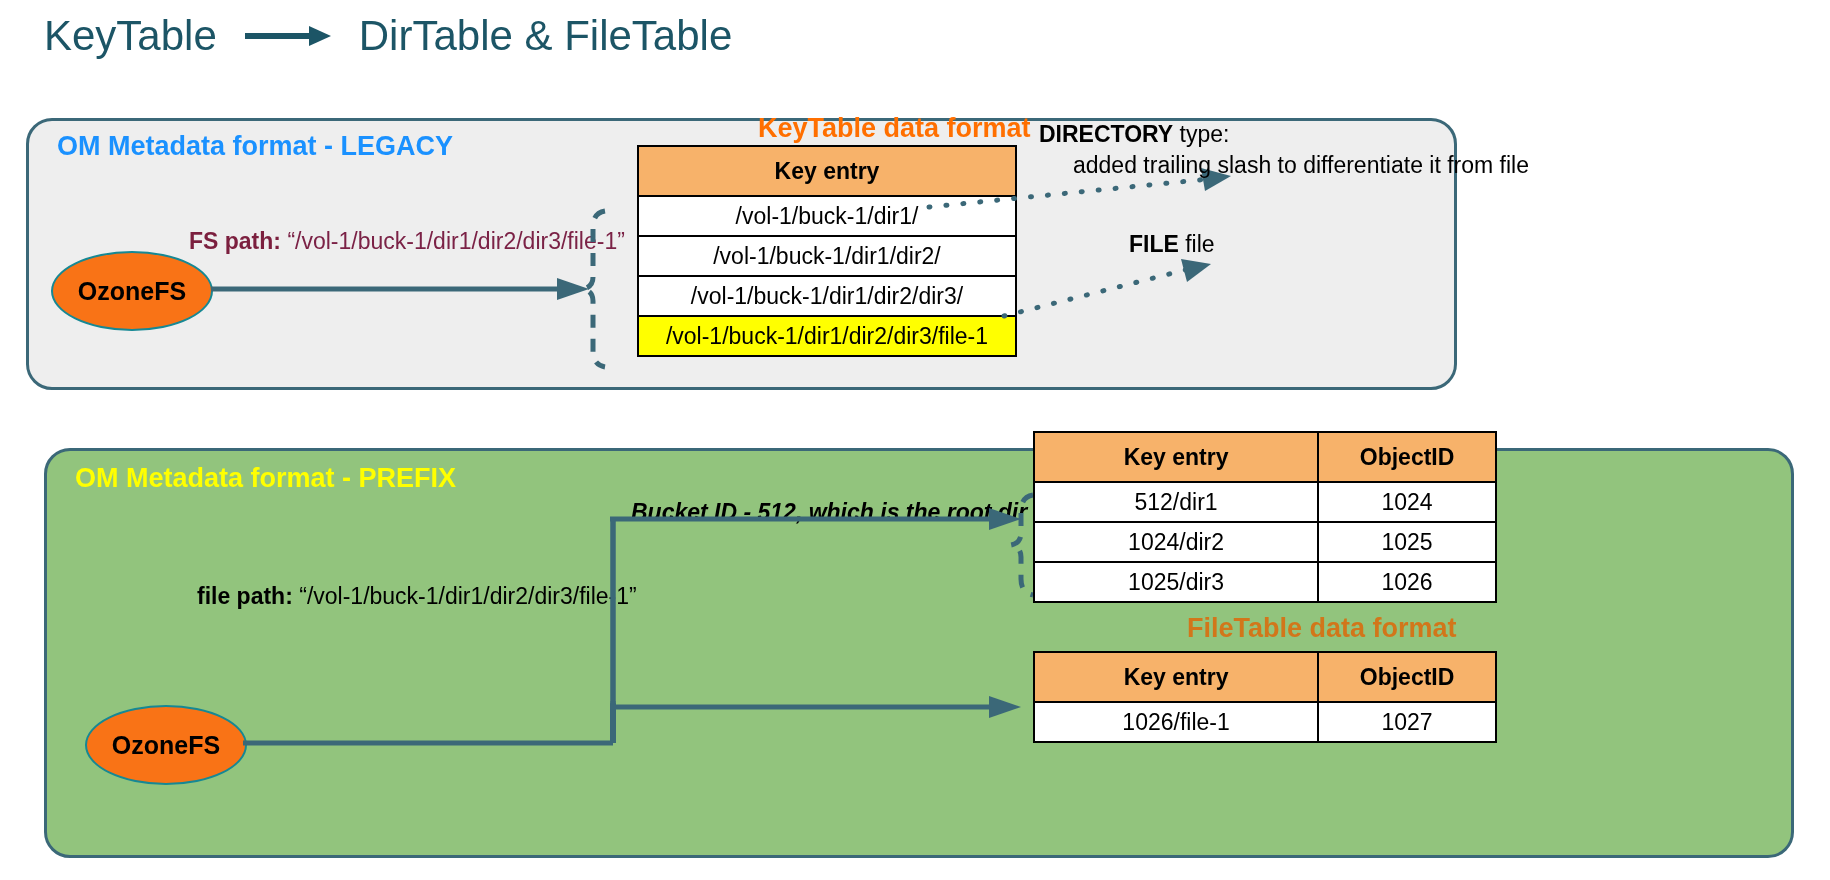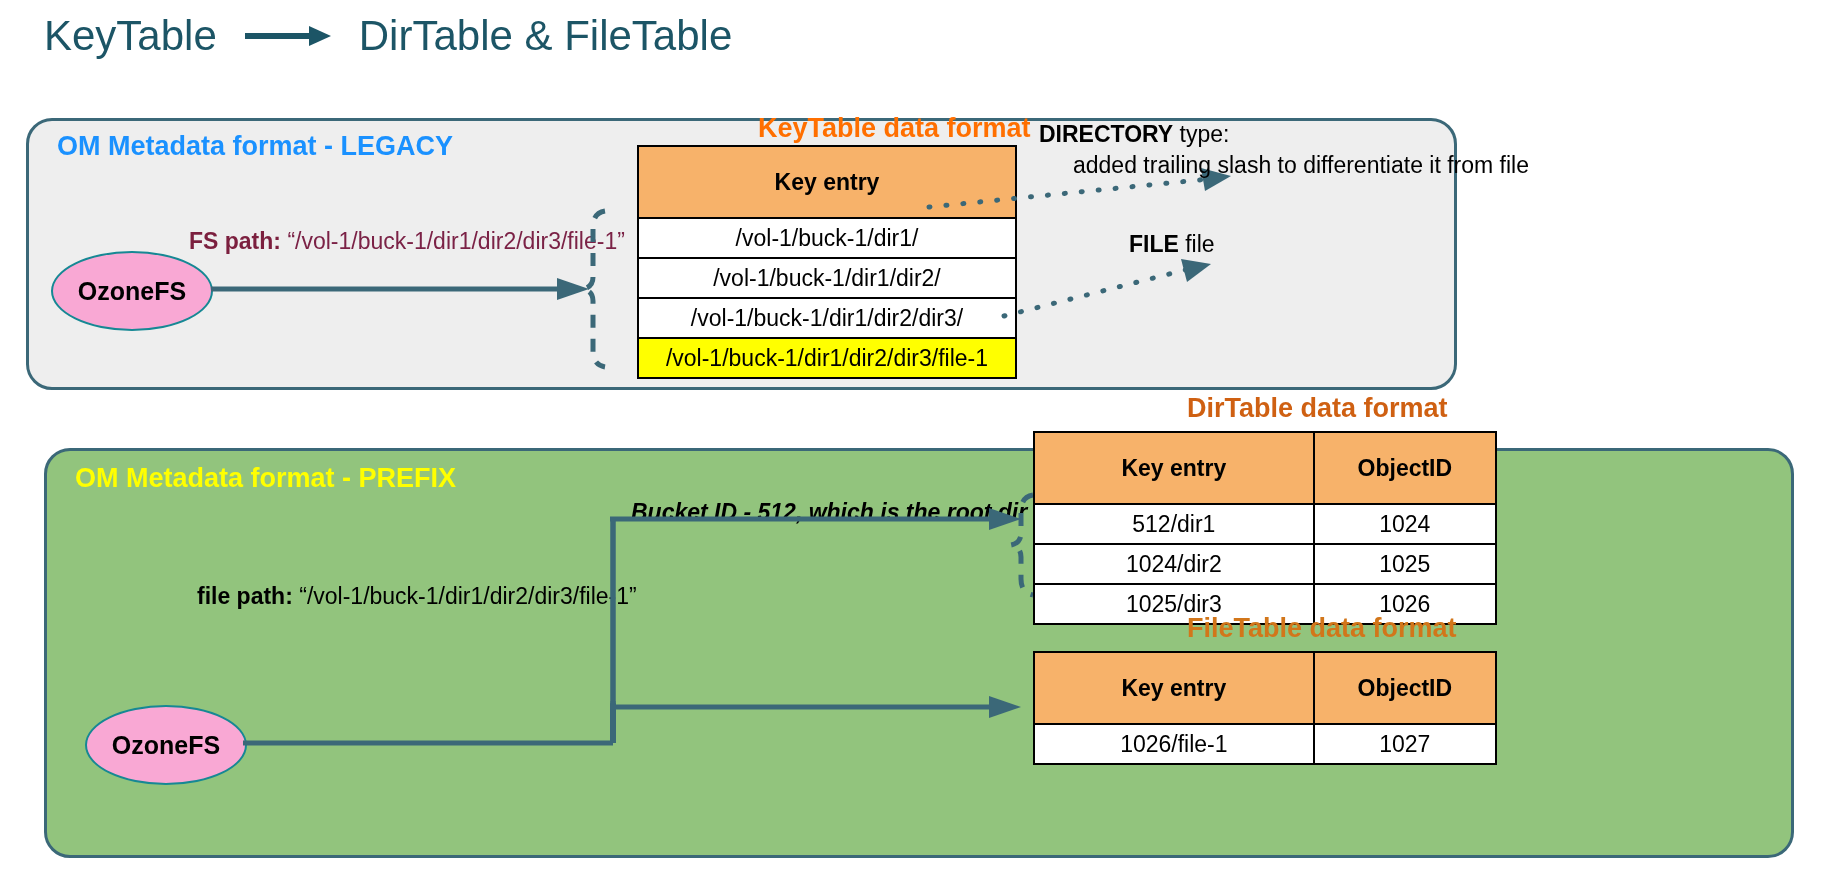--- a/index.html
+++ b/index.html
@@ -18,21 +18,21 @@
   .panel{position:absolute;border:3px solid #3b6878;border-radius:26px;box-sizing:border-box;}
   #panel-legacy{left:26px;top:118px;width:1431px;height:272px;background:#eeeeee;}
   #panel-prefix{left:44px;top:448px;width:1750px;height:410px;background:#92c47d;}
 
   .panel-title{position:absolute;font-size:27px;font-weight:bold;white-space:nowrap;}
   #legacy-title{left:28px;top:10px;color:#1a91ff;}
   #prefix-title{left:28px;top:12px;color:#ffff00;}
 
   
   .ozone{position:absolute;width:158px;height:76px;border-radius:50%;
-         background:#f9a8d4;border:2px solid #168894;
+         background:#f97316;border:2px solid #168894;
          display:flex;align-items:center;justify-content:center;
          font-size:25px;font-weight:bold;color:#000;}
   #ozone-legacy{left:22px;top:130px;}
   #ozone-prefix{left:38px;top:254px;}
 
   
   .pathlabel{position:absolute;font-size:23px;white-space:nowrap;}
   .pathlabel b{font-weight:bold;}
   #fs-path{left:160px;top:107px;color:#7b2246;}
   #fs-path b{color:#7b1f3e;}
@@ -41,21 +41,21 @@
   
   .tbl-caption{position:absolute;font-size:27px;font-weight:bold;white-space:nowrap;}
   #cap-keytable{left:729px;top:-8px;color:#ff6f00;}
   #cap-dirtable{left:1140px;top:-58px;color:#cf6012;}
   #cap-filetable{left:1140px;top:162px;color:#d2761a;}
 
   
   table.dt{position:absolute;border-collapse:collapse;background:#ffffff;
            table-layout:fixed;}
   table.dt th{background:#f7b26a;border:2px solid #000;font-size:23px;
-              font-weight:bold;color:#000;height:40px;text-align:center;padding:15px;}
+              font-weight:bold;color:#000;height:40px;text-align:center;padding:4px;}
   table.dt td{border:2px solid #000;font-size:23px;color:#000;height:38px;
               text-align:center;padding:0 4px;background:#ffffff;white-space:nowrap;}
   table.dt td.hl{background:#ffff00;}
 
   #tbl-keytable{left:608px;top:24px;width:380px;}
   #tbl-dirtable{left:986px;top:-20px;width:464px;}
   #tbl-filetable{left:986px;top:200px;width:464px;}
 
   
   .anno{position:absolute;font-size:23px;color:#000;white-space:nowrap;}
@@ -206,21 +206,20 @@
     <line x1="566" y1="292" x2="566" y2="250" stroke="#3b6878" stroke-width="5"></line>
     <line x1="566" y1="250" x2="566" y2="250" stroke="#3b6878" stroke-width="5"></line>
 
     <line x1="566" y1="68" x2="566" y2="256" stroke="#3b6878" stroke-width="5"></line>
     <line x1="563" y1="256" x2="944" y2="256" stroke="#3b6878" stroke-width="5"></line>
     <polygon points="942,245 974,256 942,267" fill="#3b6878"></polygon>
 
     <path d="M986,44 q-12,2 -12,16 l0,22 q0,10 -10,12 q10,2 10,12 l0,22 q0,14 12,16" fill="none" stroke="#3b6878" stroke-width="5" stroke-dasharray="13 11"></path>
   </svg>
 
-  <div class="tbl-caption" id="cap-dirtable">DirTable data format</div>
 
   <table class="dt" id="tbl-dirtable">
     <thead>
       <tr>
         <th style="width:62%">Key entry</th>
         <th style="width:38%">ObjectID</th>
       </tr>
     </thead>
     <tbody>
       <tr>

